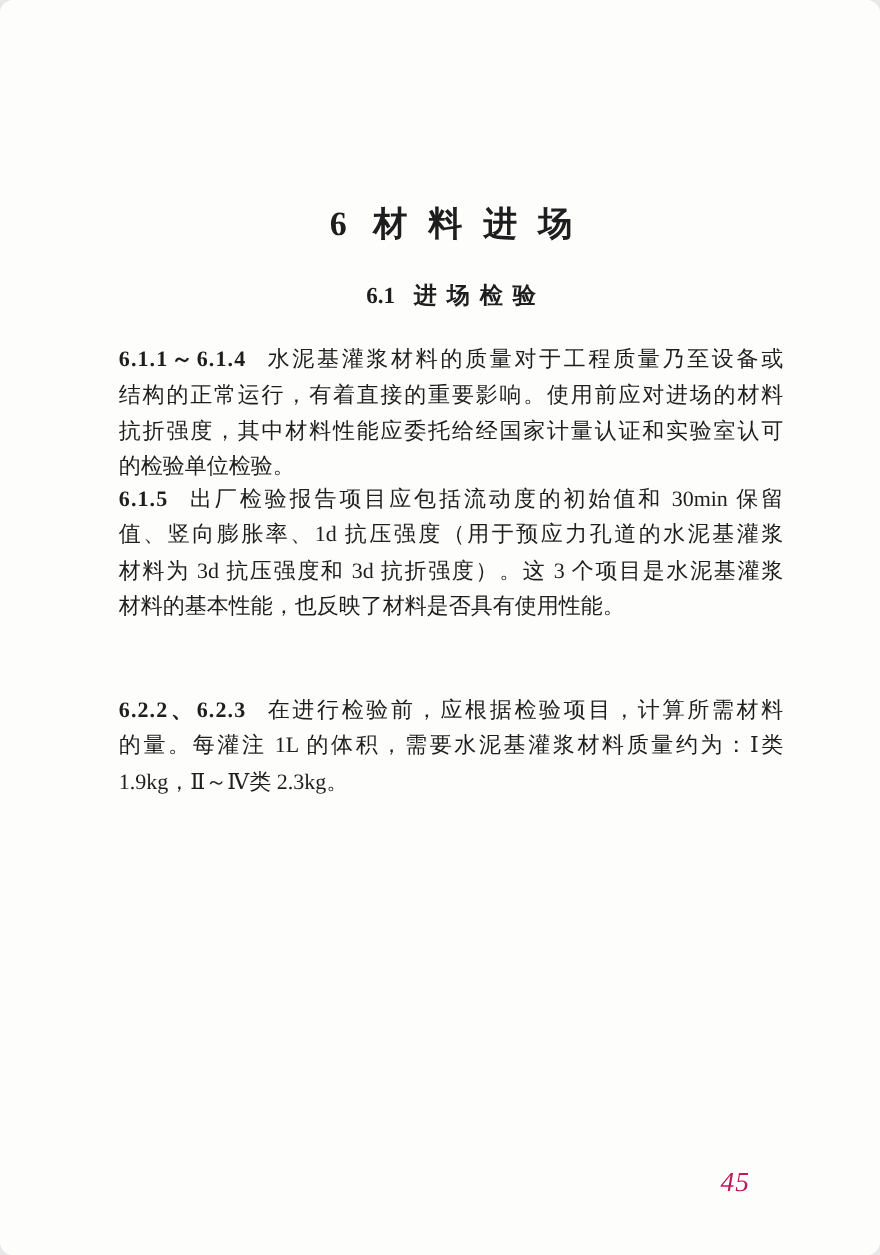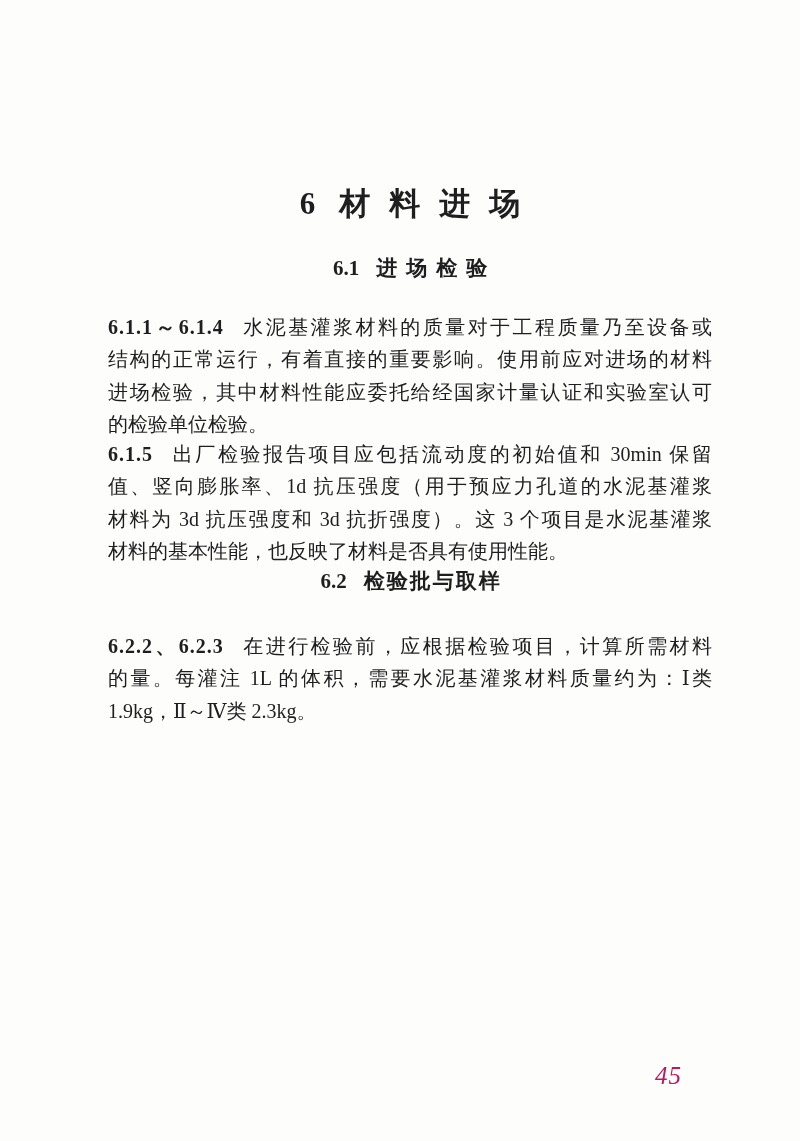--- a/index.html
+++ b/index.html
@@ -9,20 +9,21 @@
   }
   .page {
     position: relative;
     width: 800px;
     height: 1141px;
     margin: 0 auto;
     background: #fdfdfc;
     color: #1e1e1e;
     font-family: "Liberation Serif", "DejaVu Serif", serif;
     overflow: hidden;
+    border-radius: 12px;
   }
   .content-col {
     position: absolute;
     left: 108px;
     width: 604px;
   }
   .chapter-title {
     top: 183px;
     text-align: center;
     font-size: 31px;
@@ -97,34 +98,31 @@
     <span class="chapter-num">6</span><span class="chapter-text">材料进场</span>
   </div>
 
   <div class="content-col section-heading heading-6-1">
     <span class="sec-num">6.1</span><span class="sec-text">进场检验</span>
   </div>
 
   <div class="content-col paragraph para-1">
       <div class="line"><b class="clause">6.1.1～6.1.4</b>水泥基灌浆材料的质量对于工程质量乃至设备或</div>
       <div class="line">结构的正常运行，有着直接的重要影响。使用前应对进场的材料</div>
-      <div class="line">进场检验，其中材料性能应委托给经国家计量认证和实验室认可</div>
+      <div class="line">抗折强度，其中材料性能应委托给经国家计量认证和实验室认可</div>
       <div class="line last">的检验单位检验。</div>
     </div>
 
   <div class="content-col paragraph para-2">
       <div class="line"><b class="clause">6.1.5</b>出厂检验报告项目应包括流动度的初始值和 30min 保留</div>
       <div class="line">值、竖向膨胀率、1d 抗压强度（用于预应力孔道的水泥基灌浆</div>
       <div class="line">材料为 3d 抗压强度和 3d 抗折强度）。这 3 个项目是水泥基灌浆</div>
       <div class="line last">材料的基本性能，也反映了材料是否具有使用性能。</div>
     </div>
 
-  <div class="content-col section-heading heading-6-2">
-    <span class="sec-num">6.2</span><span class="sec-text">检验批与取样</span>
-  </div>
 
   <div class="content-col paragraph para-3">
       <div class="line"><b class="clause">6.2.2、6.2.3</b>在进行检验前，应根据检验项目，计算所需材料</div>
       <div class="line">的量。每灌注 1L 的体积，需要水泥基灌浆材料质量约为：Ⅰ类</div>
       <div class="line last">1.9kg，Ⅱ～Ⅳ类 2.3kg。</div>
     </div>
 
   <div class="page-number">45</div>
 
 </div>

